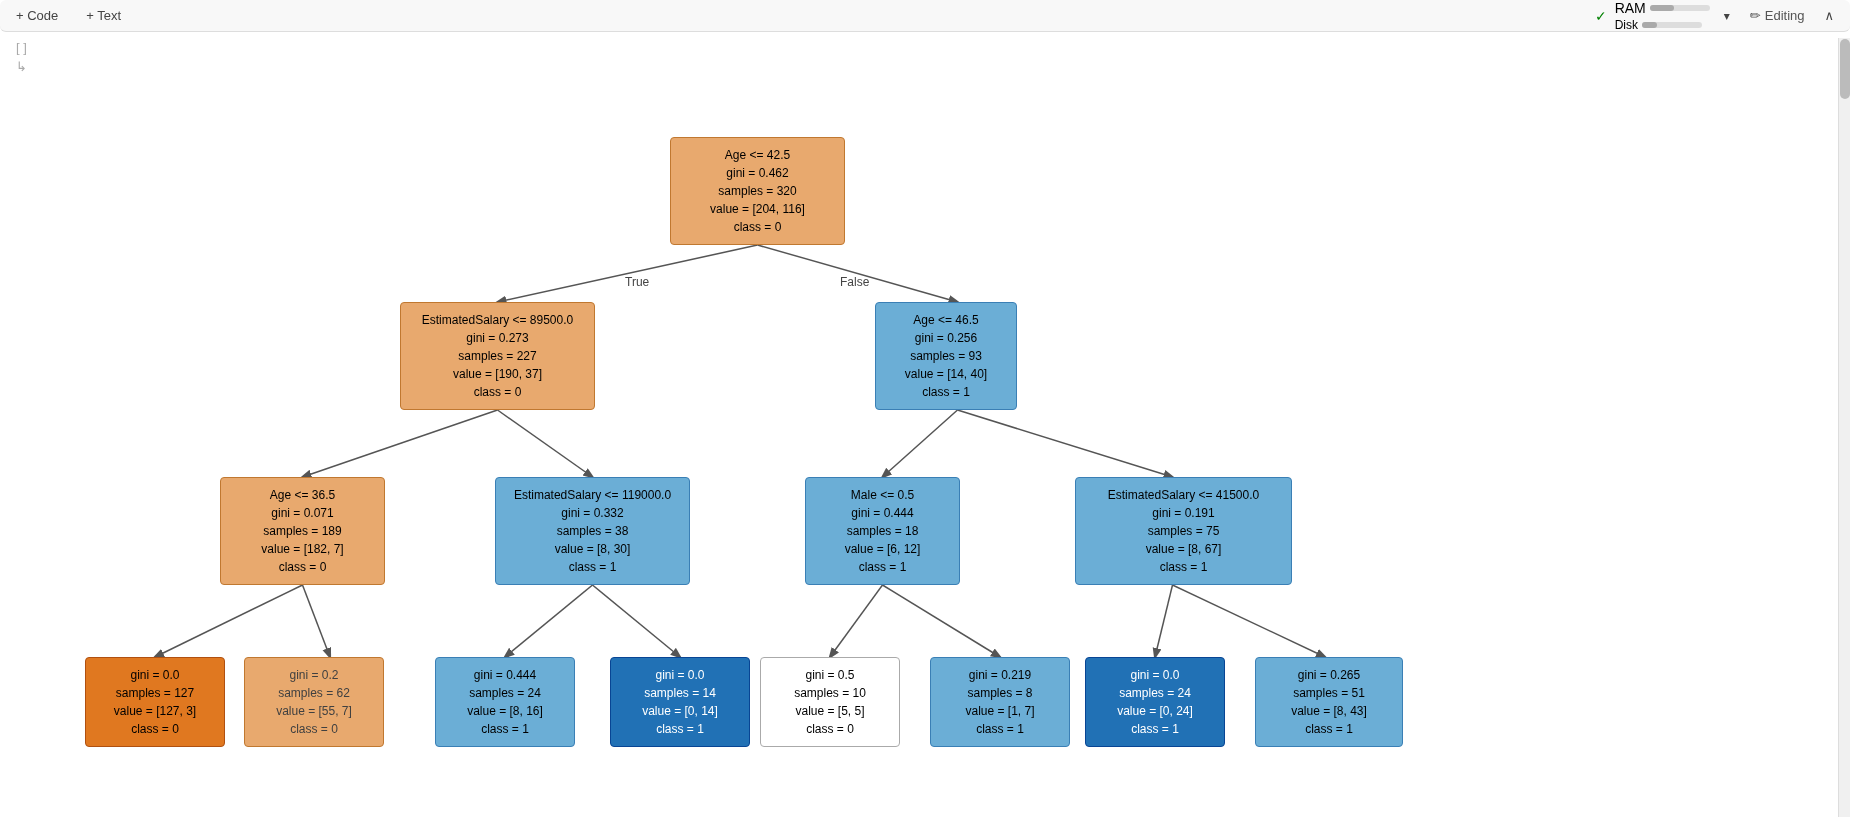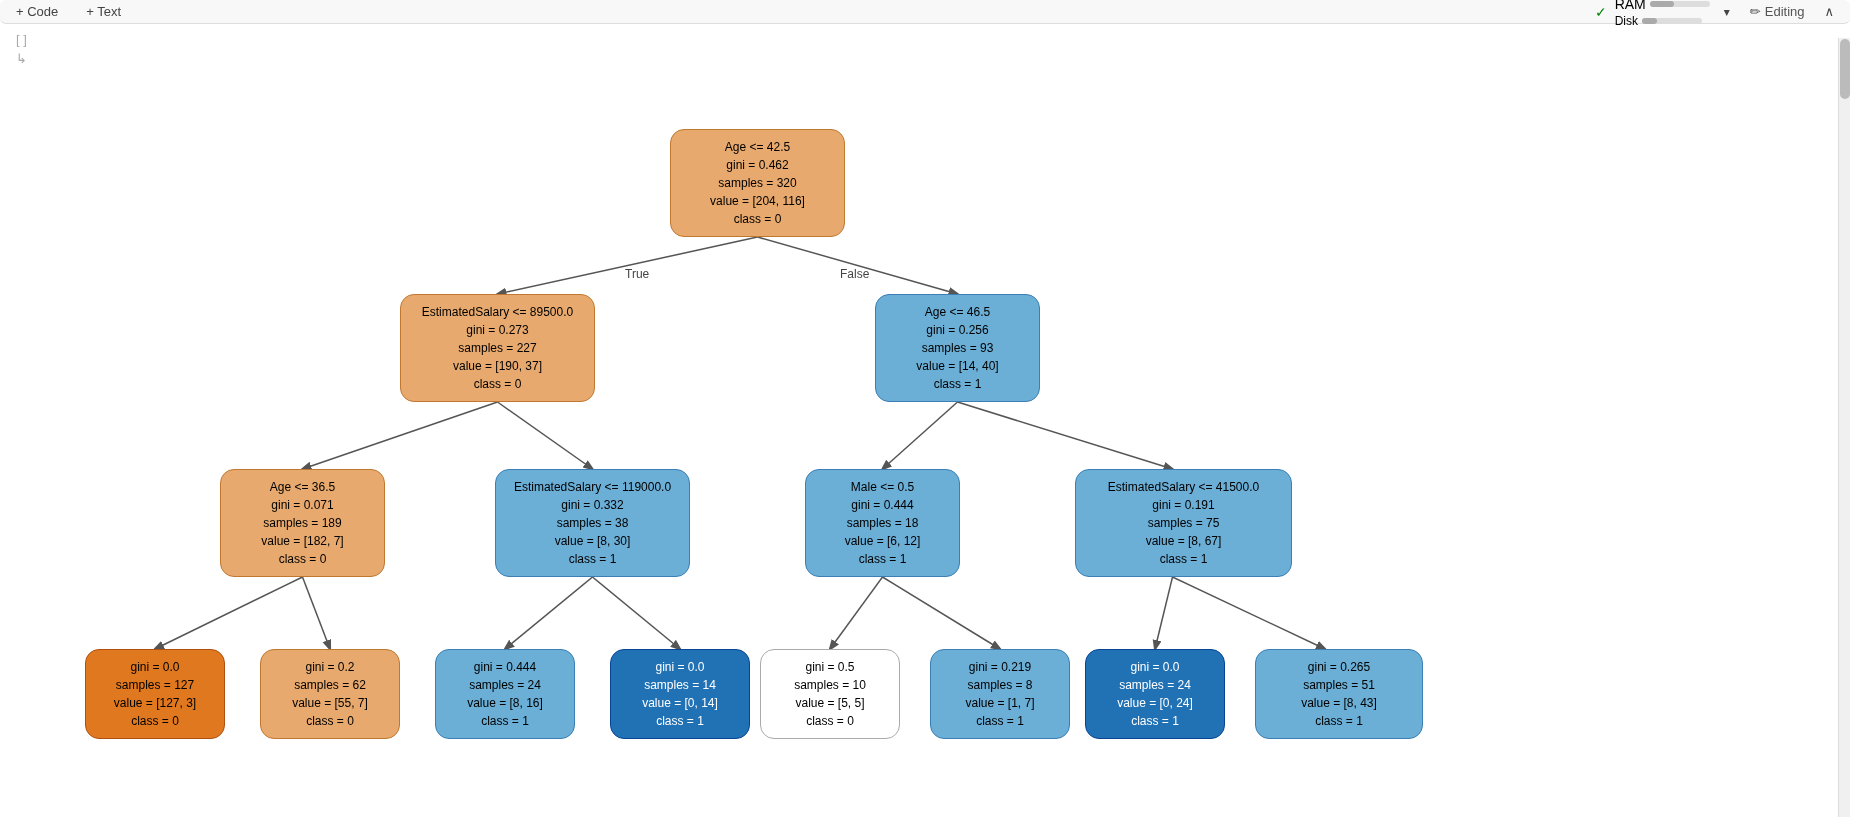--- a/index.html
+++ b/index.html
@@ -1,21 +1,21 @@
 <!DOCTYPE html>
 <html><head>
   <meta charset="utf-8">
   <style>
     * { box-sizing: border-box; margin: 0; padding: 0; }
     body { font-family: Arial, sans-serif; background: #fff; overflow: hidden; width: 1850px; height: 817px; }
 
     
     #toolbar {
       display: flex; align-items: center; justify-content: space-between;
-      height: 24px; border-bottom: 1px solid #ddd; padding: 8px 10px;
+      height: 32px; border-bottom: 1px solid #ddd; padding: 8px 10px;
       background: #f8f8f8;
       border-radius: 6px;
     }
     #toolbar-left { display: flex; gap: 16px; align-items: center; }
     .toolbar-btn {
       display: flex; align-items: center; gap: 4px;
       cursor: pointer; font-size: 13px; color: #444; padding: 4px 6px;
       border-radius: 3px;
     }
     #toolbar-right { display: flex; align-items: center; gap: 8px; font-size: 12px; }
@@ -39,21 +39,21 @@
       position: relative; overflow: auto;
       width: 1850px; height: calc(817px - 38px - 50px);
     }
     #tree-container {
       position: relative; width: 1800px; height: 760px; margin: 0 auto;
     }
 
     
     .tree-node {
       position: absolute;
-      border-radius: 14px;
+      border-radius: 4px;
       text-align: center;
       font-size: 12px;
       line-height: 1.5;
       padding: 8px 12px;
       font-family: Arial, sans-serif;
     }
 
     
     #tree-svg {
       position: absolute; top: 0; left: 0; width: 1800px; height: 760px;
@@ -154,21 +154,21 @@
         <div>value = [204, 116]</div>
         <div>class = 0</div>
       </div>
       <div class="tree-node" style="left: 375px; top: 220px; width: 195px; min-height: 108px; background: rgb(232, 169, 110); border: 1.5px solid rgb(192, 120, 48); color: rgb(0, 0, 0);">
         <div>EstimatedSalary &lt;= 89500.0</div>
         <div>gini = 0.273</div>
         <div>samples = 227</div>
         <div>value = [190, 37]</div>
         <div>class = 0</div>
       </div>
-      <div class="tree-node" style="left: 850px; top: 220px; width: 165px; min-height: 108px; background: rgb(107, 174, 214); border: 1.5px solid rgb(58, 127, 181); color: rgb(0, 0, 0);">
+      <div class="tree-node" style="left: 850px; top: 220px; width: 142px; min-height: 108px; background: rgb(107, 174, 214); border: 1.5px solid rgb(58, 127, 181); color: rgb(0, 0, 0);">
         <div>Age &lt;= 46.5</div>
         <div>gini = 0.256</div>
         <div>samples = 93</div>
         <div>value = [14, 40]</div>
         <div>class = 1</div>
       </div>
       <div class="tree-node" style="left: 195px; top: 395px; width: 165px; min-height: 108px; background: rgb(232, 169, 110); border: 1.5px solid rgb(192, 120, 48); color: rgb(0, 0, 0);">
         <div>Age &lt;= 36.5</div>
         <div>gini = 0.071</div>
         <div>samples = 189</div>
@@ -195,21 +195,21 @@
         <div>samples = 75</div>
         <div>value = [8, 67]</div>
         <div>class = 1</div>
       </div>
       <div class="tree-node" style="left: 60px; top: 575px; width: 140px; min-height: 90px; background: rgb(224, 120, 32); border: 1.5px solid rgb(176, 80, 16); color: rgb(0, 0, 0);">
         <div>gini = 0.0</div>
         <div>samples = 127</div>
         <div>value = [127, 3]</div>
         <div>class = 0</div>
       </div>
-      <div class="tree-node" style="left: 235px; top: 575px; width: 140px; min-height: 90px; background: rgb(232, 169, 110); border: 1.5px solid rgb(192, 120, 48); color: #000000;">
+      <div class="tree-node" style="left: 219px; top: 575px; width: 140px; min-height: 90px; background: rgb(232, 169, 110); border: 1.5px solid rgb(192, 120, 48); color: #404040;">
         <div>gini = 0.2</div>
         <div>samples = 62</div>
         <div>value = [55, 7]</div>
         <div>class = 0</div>
       </div>
       <div class="tree-node" style="left: 410px; top: 575px; width: 140px; min-height: 90px; background: rgb(107, 174, 214); border: 1.5px solid rgb(58, 127, 181); color: rgb(0, 0, 0);">
         <div>gini = 0.444</div>
         <div>samples = 24</div>
         <div>value = [8, 16]</div>
         <div>class = 1</div>
@@ -231,21 +231,21 @@
         <div>samples = 8</div>
         <div>value = [1, 7]</div>
         <div>class = 1</div>
       </div>
       <div class="tree-node" style="left: 1060px; top: 575px; width: 140px; min-height: 90px; background: rgb(33, 113, 181); border: 1.5px solid rgb(8, 69, 148); color: rgb(255, 255, 255);">
         <div>gini = 0.0</div>
         <div>samples = 24</div>
         <div>value = [0, 24]</div>
         <div>class = 1</div>
       </div>
-      <div class="tree-node" style="left: 1230px; top: 575px; width: 168px; min-height: 90px; background: rgb(107, 174, 214); border: 1.5px solid rgb(58, 127, 181); color: rgb(0, 0, 0);">
+      <div class="tree-node" style="left: 1230px; top: 575px; width: 148px; min-height: 90px; background: rgb(107, 174, 214); border: 1.5px solid rgb(58, 127, 181); color: rgb(0, 0, 0);">
         <div>gini = 0.265</div>
         <div>samples = 51</div>
         <div>value = [8, 43]</div>
         <div>class = 1</div>
       </div>
     </div>
 </div>
 
 <div id="scrollbar">
   <div class="scrollbar-thumb"></div>

